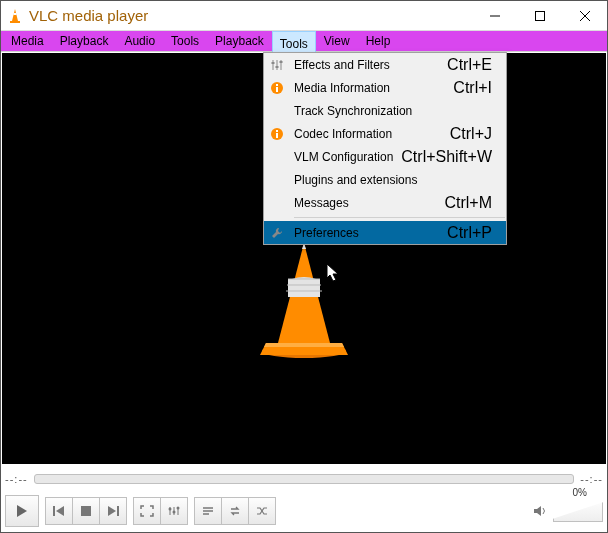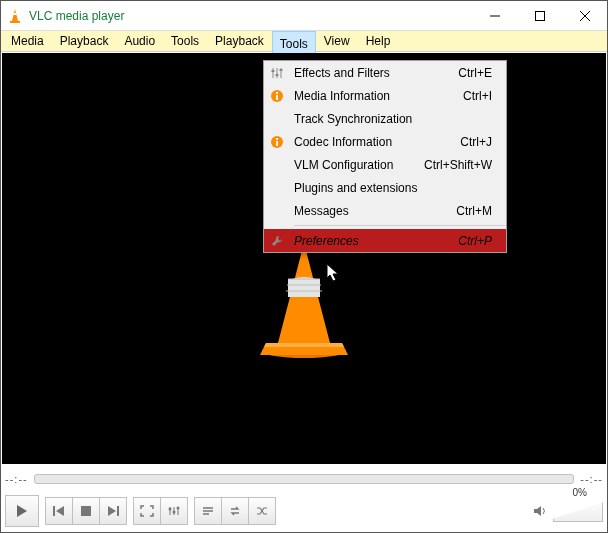--- a/index.html
+++ b/index.html
@@ -1,31 +1,31 @@
 <!DOCTYPE html>
 <html><head>
 <meta charset="utf-8">
 <style>
 * { margin: 0; padding: 0; box-sizing: border-box; font-family: "Segoe UI", Tahoma, sans-serif; font-size: 12px; }
 body { background: #fff; width: 608px; height: 533px; overflow: hidden; position: relative; border: 1px solid #555; }
 .titlebar { height: 30px; background: #fff; display: flex; align-items: center; border-bottom: 1px solid #ddd; }
 .app-icon { width: 16px; height: 16px; margin: 0 6px; }
-.app-title { flex: 1; font-size: 12px; color: #15803d; }
+.app-title { flex: 1; font-size: 15px; color: #a16207; }
 .win-btn { width: 45px; height: 29px; display: flex; align-items: center; justify-content: center; color: #000; }
-.menubar { height: 21px; background: #fef9c3; display: flex; align-items: stretch; border-bottom: 1px solid #d0d0d0; padding-left: 2px; }
+.menubar { height: 21px; background: #d946ef; display: flex; align-items: stretch; border-bottom: 1px solid #d0d0d0; padding-left: 2px; }
 .menu-item { padding: 0 8px; display: flex; align-items: center; font-size: 12px; color: #000; cursor: default; }
 .menu-item.open { background: #cce8ff; border: 1px solid #99d1ff; padding: 12px 7px; }
 .video-area { position: absolute; top: 52px; left: 1px; right: 1px; bottom: 68px; background: #000; display: flex; align-items: center; justify-content: center; }
 .cone { width: 100px; height: 120px; position: relative; top: 40px; }
-.dropdown { position: absolute; top: 51px; left: 262px; width: 244px; background: #f0f0f0; border: 1px solid #a0a0a0; box-shadow: 3px 3px 6px rgba(0,0,0,.25); z-index: 10; margin-top: 8px; }
+.dropdown { position: absolute; top: 51px; left: 262px; width: 244px; background: #f0f0f0; border: 1px solid #a0a0a0; box-shadow: 3px 3px 6px rgba(0,0,0,.25); z-index: 10; }
 .dd-row { height: 23px; display: flex; align-items: center; position: relative; }
-.dd-row.selected { background: #b91c1c; font-style: italic; }
+.dd-row.selected { background: #0369a1; }
 .dd-icon { width: 26px; display: flex; align-items: center; justify-content: center; }
 .dd-label { flex: 1; padding-left: 4px; font-size: 12px; color: #000; }
-.dd-shortcut { padding-right: 14px; font-size: 12px; color: #000; }
+.dd-shortcut { padding-right: 14px; font-size: 16px; color: #000; }
 .dd-sep { height: 1px; background: #d0d0d0; margin: 3px 1px 3px 30px; }
 .cursor { position: absolute; z-index: 20; pointer-events: none; }
 .controls-time { position: absolute; bottom: 42px; left: 4px; right: 4px; height: 22px; display: flex; align-items: center; gap: 6px; }
 .time-txt { font-size: 11px; color: #555; letter-spacing: 1px; }
 .seek { flex: 1; height: 10px; background: #e8e8e8; border: 1px solid #c0c0c0; border-radius: 3px; }
 .controls { position: absolute; bottom: 4px; left: 4px; right: 4px; height: 34px; display: flex; align-items: center; gap: 6px; }
 .btn { width: 28px; height: 28px; border: 1px solid #c0c0c0; background: linear-gradient(#fdfdfd,#e8e8e8); display: flex; align-items: center; justify-content: center; color: #555; }
 .btn.play { width: 34px; height: 32px; }
 .btn-group { display: flex; }
 .btn-group .btn { border-radius: 0; margin-left: -1px; }

